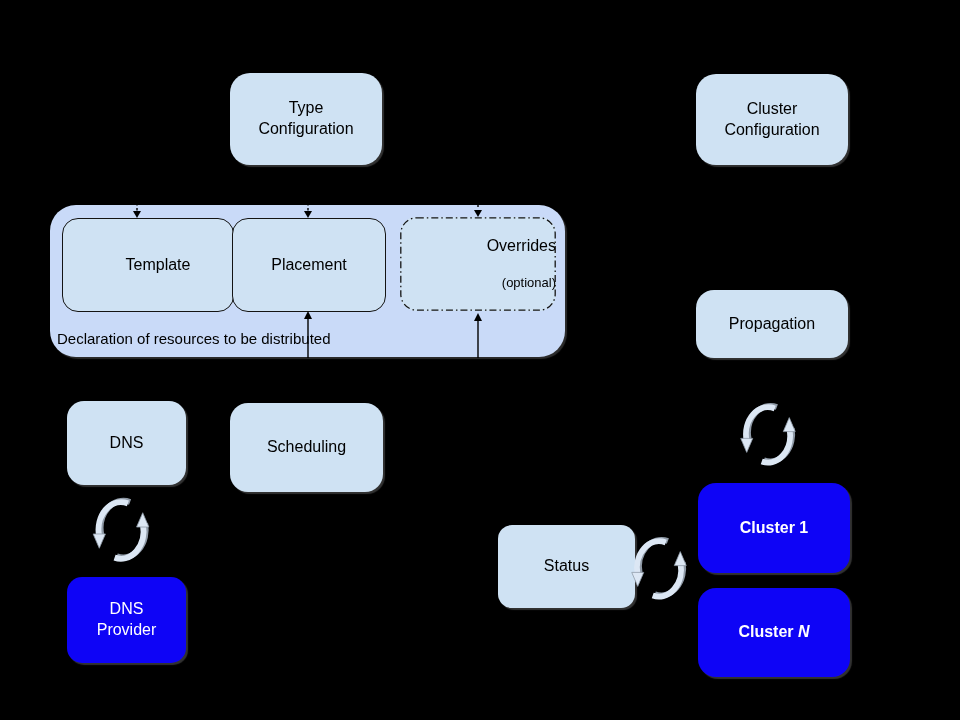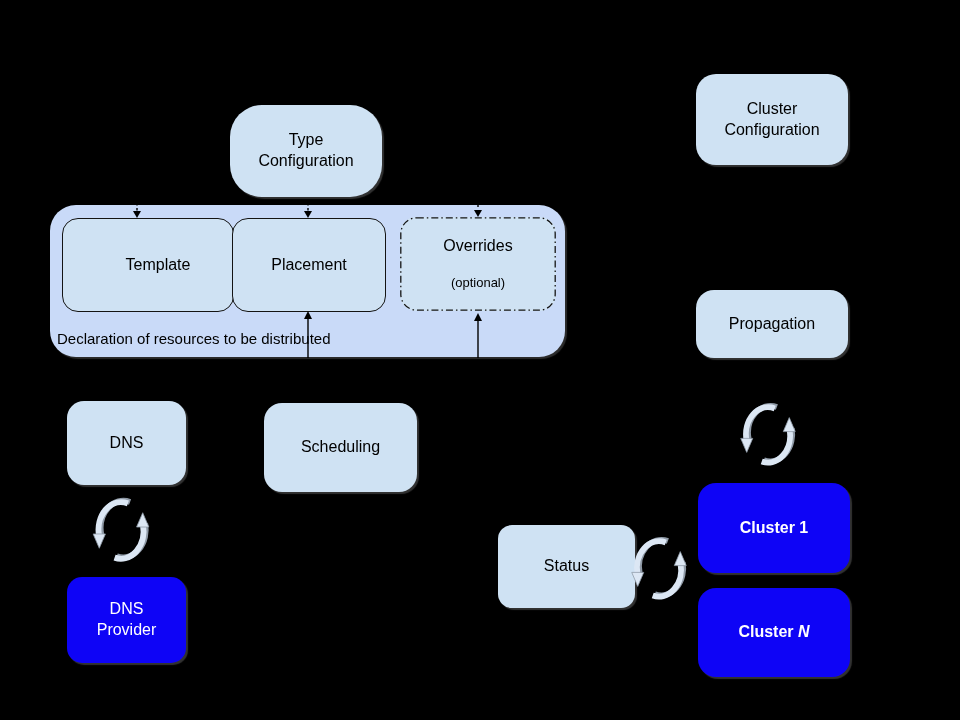--- a/index.html
+++ b/index.html
@@ -18,21 +18,21 @@
     font-family:"Liberation Sans", sans-serif;overflow:hidden;
   }
   .box{
     position:absolute;display:flex;flex-direction:column;align-items:center;justify-content:center;
     text-align:center;color:var(--text-dark);font-size:16px;line-height:1.3;
     background:var(--box-light);box-shadow:2px 2px 1px rgba(110,110,110,.45);
   }
   .box.blue{background:var(--box-blue);color:var(--text-light);}
   .box.bold{font-weight:bold;}
   .box.inner{background:var(--box-light);border:1px solid #141414;box-shadow:none;}
-  .box.borderless-inner{background:var(--box-light);box-shadow:none;}
+  .box.borderless-inner{background:var(--box-light);box-shadow:none;align-items:flex-end;}
   #dist-container{
     position:absolute;left:50px;top:205px;width:515px;height:152px;
     background:var(--container-fill);border-radius:26px;box-shadow:2px 2px 1px rgba(110,110,110,.4);
   }
   .caption{
     position:absolute;left:57px;top:330px;font-size:15px;color:var(--text-dark);
     font-family:"Liberation Sans", sans-serif;
   }
   .sub{font-size:13px;margin-top:18px;}
   .sync{position:absolute;}
@@ -44,21 +44,21 @@
   #overlay{position:absolute;left:0;top:0;width:960px;height:720px;pointer-events:none;}
   #overlay line{stroke:var(--text-dark);stroke-width:1.4;}
   #overlay polygon{fill:var(--text-dark);}
   .ov-border{position:absolute;left:0;top:0;width:100%;height:100%;pointer-events:none;}
 </style>
 </head>
 <body>
 
 <div id="canvas">
 
-  <div class="box" style="left:230px;top:73px;width:152px;height:92px;border-radius:32px;margin-top:32px;">
+  <div class="box" style="left:230px;top:73px;width:152px;height:92px;border-radius:20px;">
     <span>Type</span>
     <span>Configuration</span>
   </div>
 
   <div class="box" style="left:696px;top:74px;width:152px;height:91px;border-radius:20px;">
     <span>Cluster</span>
     <span>Configuration</span>
   </div>
 
   <div id="dist-container"></div>
@@ -77,21 +77,21 @@
       <rect x="0.8" y="0.8" width="154.4" height="92.4" rx="16" ry="16" fill="none" stroke="#141414" stroke-width="1.3" stroke-dasharray="7 3 1.5 3"></rect>
     </svg>
     <span>Overrides</span>
     <span class="sub">(optional)</span>
   </div>
 
   <div class="box" style="left:67px;top:401px;width:119px;height:84px;border-radius:17px;">
     <span>DNS</span>
   </div>
 
-  <div class="box" style="left:230px;top:403px;width:153px;height:89px;border-radius:18px;margin-left:34px;">
+  <div class="box" style="left:230px;top:403px;width:153px;height:89px;border-radius:18px;">
     <span>Scheduling</span>
   </div>
 
   <div class="box" style="left:696px;top:290px;width:152px;height:68px;border-radius:18px;">
     <span>Propagation</span>
   </div>
 
   <div class="box blue" style="left:67px;top:577px;width:119px;height:86px;border-radius:15px;">
     <span>DNS</span>
     <span>Provider</span>

